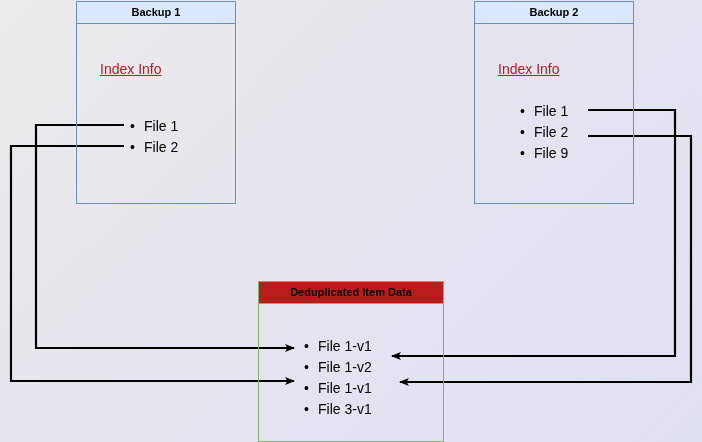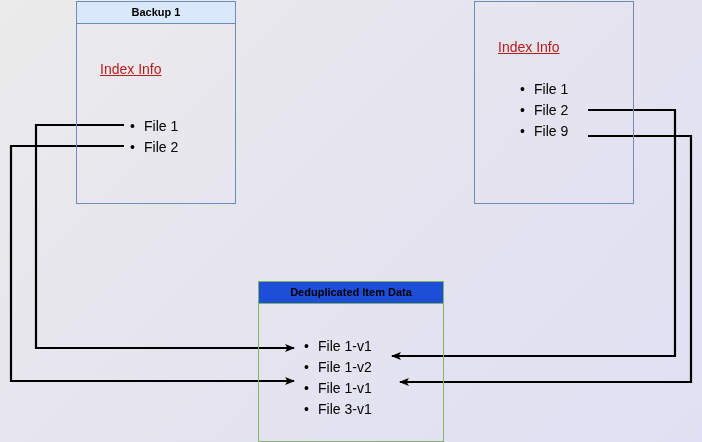--- a/index.html
+++ b/index.html
@@ -51,21 +51,21 @@
     background: #dae8fc;
     border-bottom: 1px solid #6c8ebf;
   }
   .blue-box .body {
     background: transparent;
   }
   .green-box {
     border: 1px solid #82b366;
   }
   .green-box .hdr {
-    background: #1d4ed8;
+    background: #b91c1c;
     border-bottom: 1px solid #82b366;
   }
   .green-box .body {
     background: transparent;
   }
   .caption {
     position: absolute;
     font-size: 14px;
     color: #b91c1c;
     white-space: nowrap;
@@ -123,20 +123,21 @@
     <div class="body" style="height:179px;">
       <div class="caption" style="left:23px; top:37px;">Index Info</div>
       <ul class="filelist" style="left:51px; top:92px;">
         <li>File 1</li>
         <li>File 2</li>
       </ul>
     </div>
   </div>
 
   <div class="box blue-box" style="left:474px; top:1px; width:160px; height:203px;">
+    <div class="hdr">Backup 2</div>
     <div class="body" style="height:179px;">
       <div class="caption" style="left:23px; top:37px;">Index Info</div>
       <ul class="filelist" style="left:43px; top:77px;">
         <li>File 1</li>
         <li>File 2</li>
         <li>File 9</li>
       </ul>
     </div>
   </div>
 

